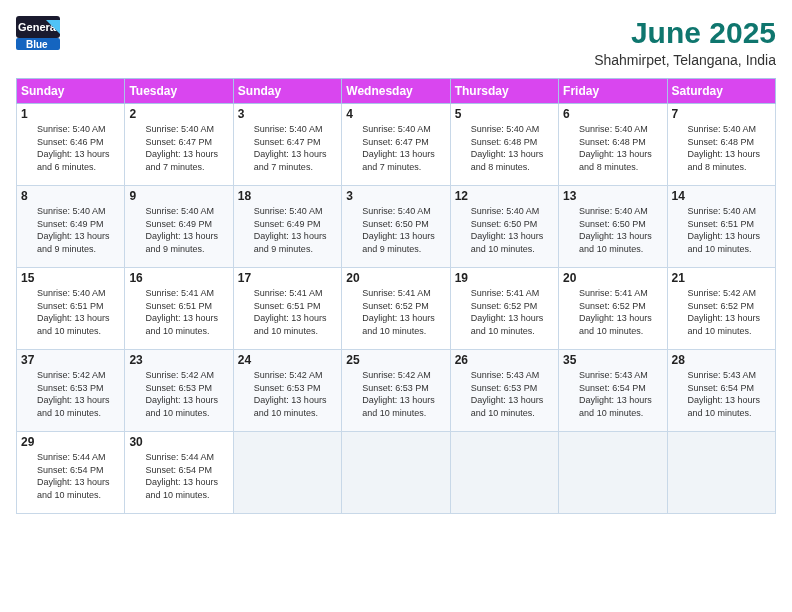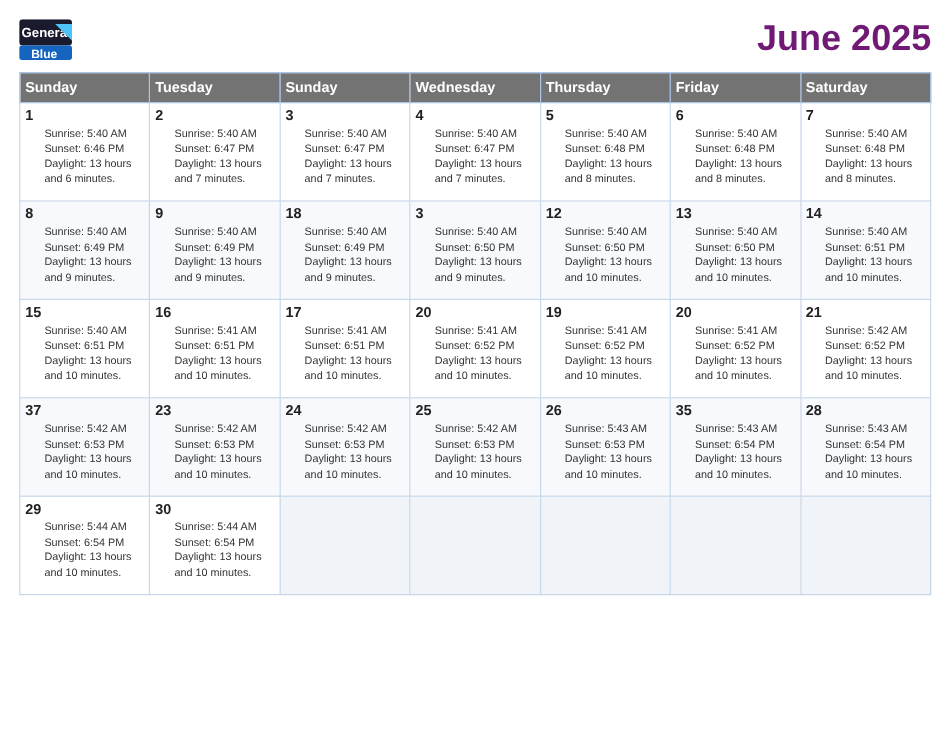--- a/index.html
+++ b/index.html
@@ -26,34 +26,34 @@
       display: flex;
       flex-direction: column;
       align-items: flex-start;
     }
     .title-block {
       text-align: right;
     }
     .main-title {
       font-size: 30px;
       font-weight: bold;
-      color: #701a75;
+      color: #0f766e;
     }
     .subtitle {
       font-size: 14px;
       color: #333;
       margin-top: 2px;
     }
     .calendar {
       width: 100%;
       border-collapse: collapse;
       table-layout: fixed;
     }
     .calendar th {
-      background-color: #737373;
+      background-color: #d946ef;
       color: #fff;
       font-size: 12px;
       font-weight: bold;
       padding: 5px 4px;
       text-align: left;
       border: 1px solid #aac4e8;
     }
     .calendar td {
       border: 1px solid #c8d8e8;
       vertical-align: top;
@@ -93,20 +93,21 @@
           <rect x="0" y="0" width="44" height="22" rx="3" fill="#1a1a2e"></rect>
           <text x="2" y="15" font-size="11" font-weight="bold" fill="white" font-family="Arial">General</text>
           <polygon points="30,4 44,4 44,18" fill="#4fc3f7"></polygon>
           <rect x="0" y="22" width="44" height="12" rx="2" fill="#1565c0"></rect>
           <text x="10" y="32" font-size="10" font-weight="bold" fill="white" font-family="Arial">Blue</text>
         </svg>
       </div>
     </div>
     <div class="title-block">
       <div class="main-title">June 2025</div>
+      <div class="subtitle">Shahmirpet, Telangana, India</div>
     </div>
   </div>
 
   <table class="calendar">
     <thead>
       <tr>
 
       <th>Sunday</th>
           <th>Tuesday</th>
           <th>Sunday</th>

